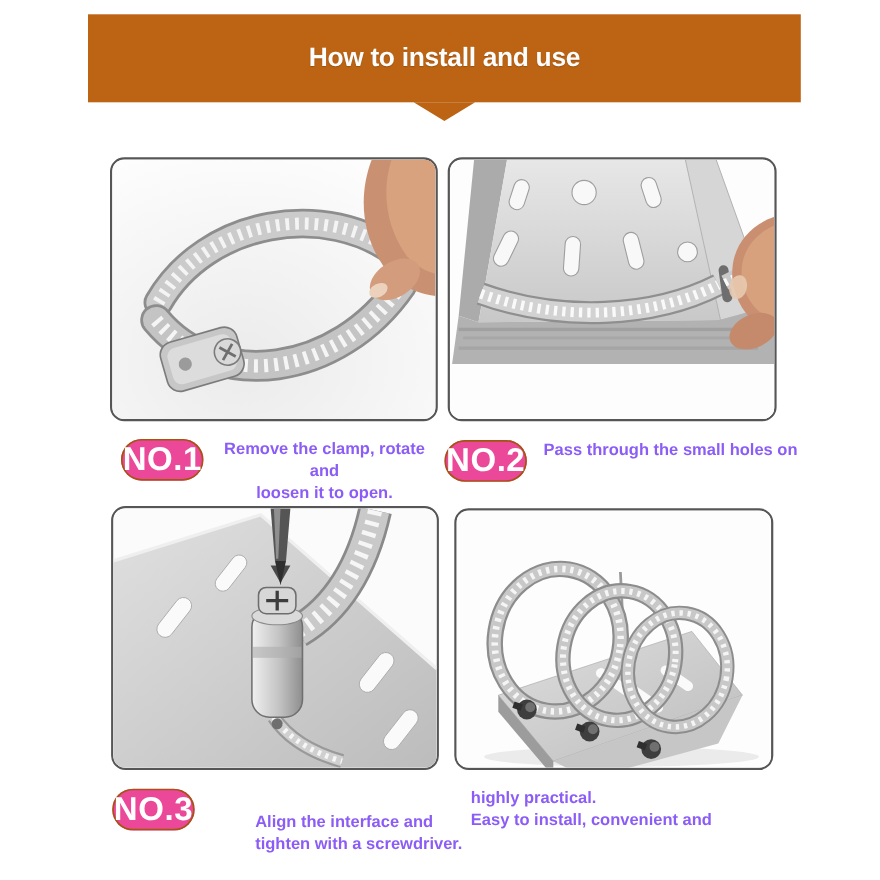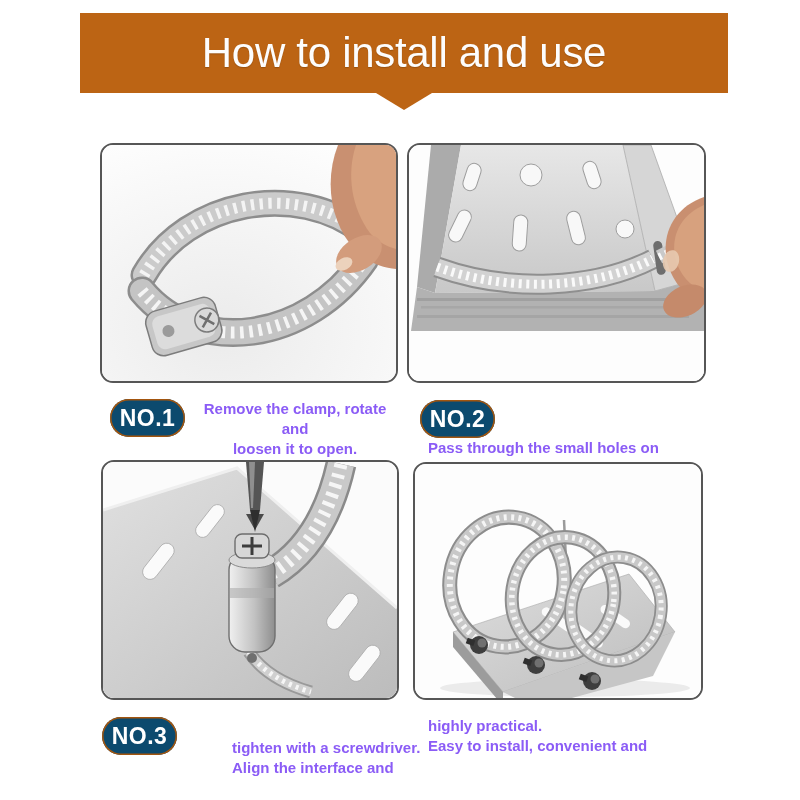--- a/index.html
+++ b/index.html
@@ -7,21 +7,21 @@
     position:relative; width:800px; height:800px; background:#ffffff;
     font-family:"Liberation Sans", sans-serif; overflow:hidden;
   }
 
   
   .banner {
     position:absolute; left:80px; top:13px; width:648px; height:80px;
     background:#bc6414; display:flex; align-items:center; justify-content:center;
   }
   .banner-title {
-    color:#fdfdfd; font-size:42px; font-weight:normal; letter-spacing:-0.3px;
+    color:#fdfdfd; font-size:24px; font-weight:bold; letter-spacing:-0.3px;
     text-shadow:0 1px 1px rgba(90,45,5,0.35);
   }
   .banner-notch {
     position:absolute; left:50%; top:100%; transform:translateX(-50%);
     width:0; height:0;
     border-left:28px solid transparent; border-right:28px solid transparent;
     border-top:17px solid #bc6414;
   }
 
   
@@ -32,32 +32,32 @@
   .photo svg { display:block; width:100%; height:100%; }
   .photo-1 { left:100px; top:143px; width:294px; height:236px; }
   .photo-2 { left:407px; top:143px; width:295px; height:236px; }
   .photo-3 { left:101px; top:460px; width:294px; height:236px; }
   .photo-4 { left:413px; top:462px; width:286px; height:234px; }
 
   
   .caption { position:absolute; display:flex; align-items:flex-start; }
   .badge {
     flex:0 0 auto;
-    background:#0c4a6e; color:#ffffff; font-weight:bold; font-size:23px;
+    background:#ec4899; color:#ffffff; font-weight:bold; font-size:30px;
     width:75px; height:38px; border-radius:19px;
     display:flex; align-items:center; justify-content:center;
     letter-spacing:0.5px; box-shadow:inset 0 0 0 1.5px #a3550e;
   }
   .step-text {
     font-weight:bold; color:#8b5cf6; font-size:15px; line-height:20px;
   }
   .cap-1 { left:110px; top:399px; }
   .cap-1 .step-text { width:212px; margin-left:4px; text-align:center; }
-  .cap-2 { left:420px; top:400px;flex-direction:column; }
-  .cap-2 .step-text { width:238px; margin-left:8px; text-align:left; }
+  .cap-2 { left:404px; top:400px; }
+  .cap-2 .step-text { width:238px; margin-left:8px; text-align:right; }
   .cap-3 { left:102px; top:717px;gap:44px; }
   .cap-3 .step-text { width:220px; margin-left:11px; margin-top:21px; text-align:left; }
   .cap-4 { left:420px; top:716px; }
   .cap-4 .step-text { width:242px; margin-left:8px; text-align:left; }
 </style>
 </head>
 <body>
 
 <div class="page">
 
@@ -265,22 +265,22 @@
   <div class="caption cap-2">
     <div class="badge">NO.2</div>
     <div class="step-text">
       <div>Pass through the small holes on</div>
     </div>
   </div>
 
   <div class="caption cap-3">
     <div class="badge">NO.3</div>
     <div class="step-text">
+      <div>Align the interface and</div>
       <div>tighten with a screwdriver.</div>
-      <div>Align the interface and</div>
     </div>
   </div>
 
   <div class="caption cap-4">
     <div class="step-text">
       <div>highly practical.</div>
       <div>Easy to install, convenient and</div>
     </div>
   </div>
 

